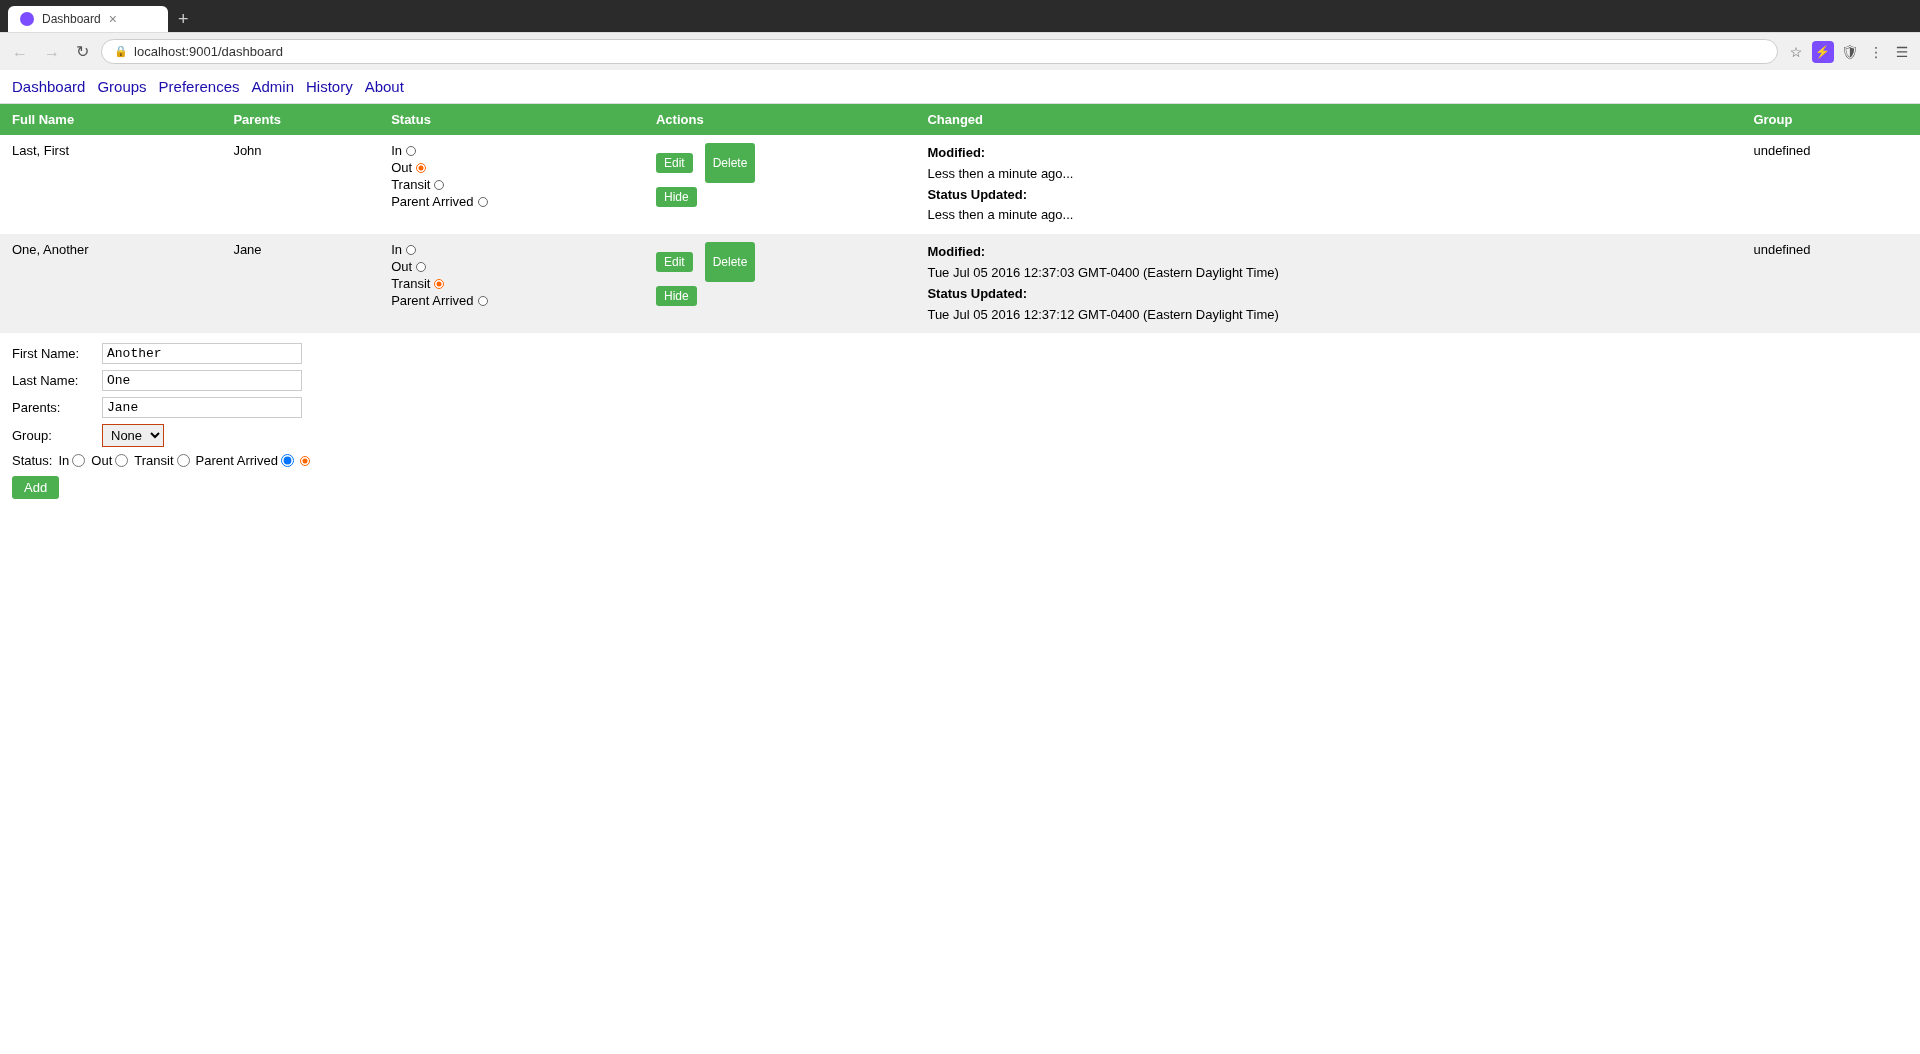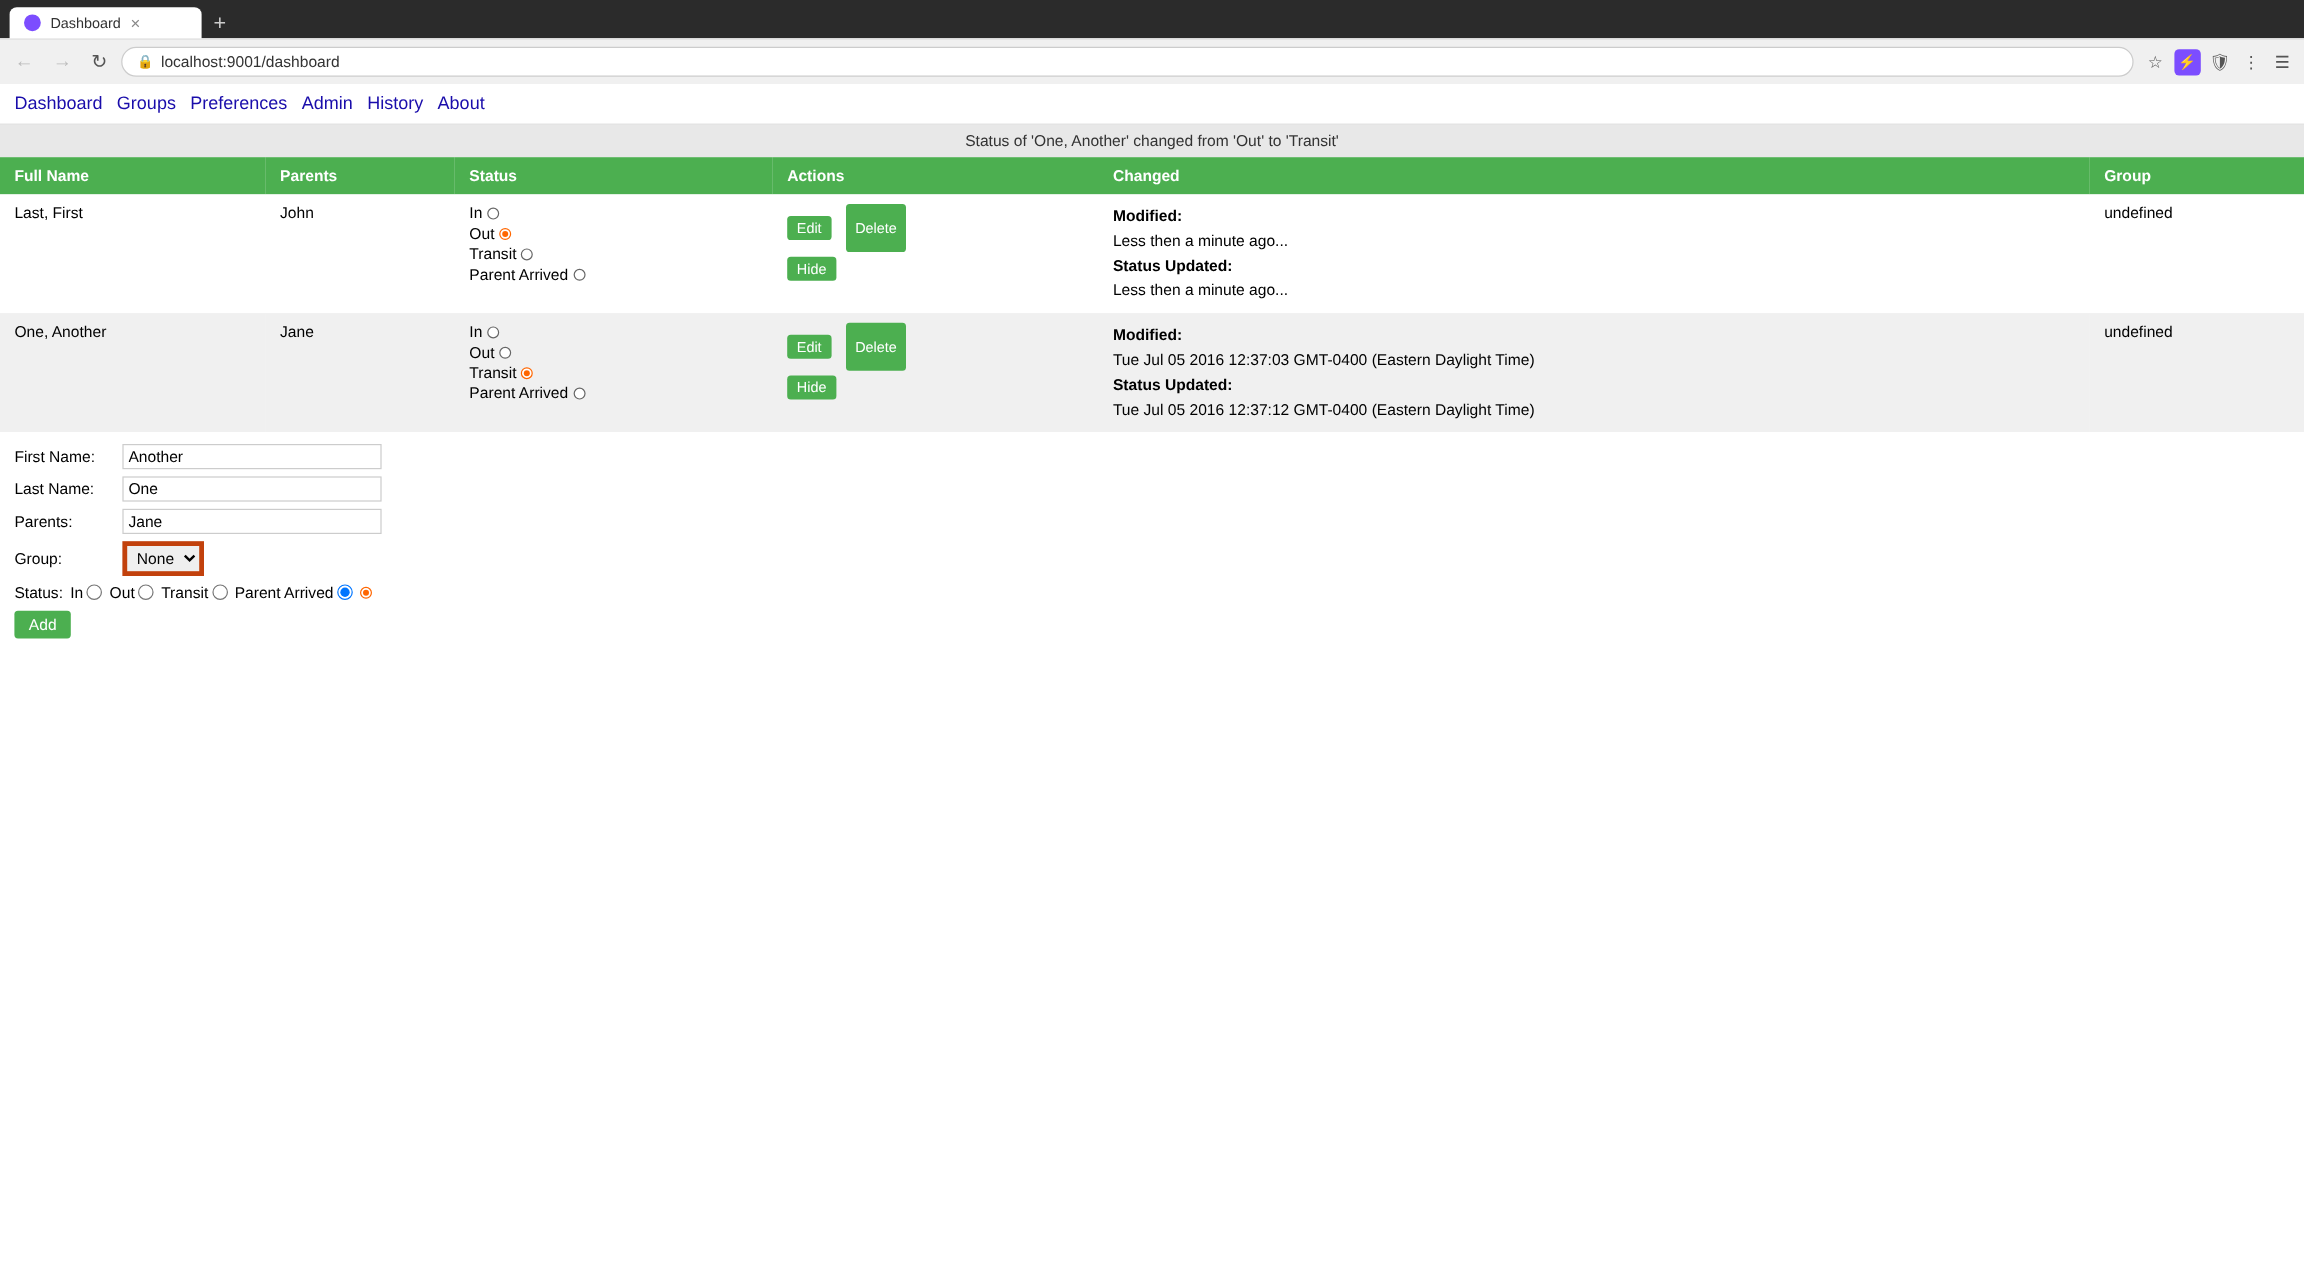--- a/index.html
+++ b/index.html
@@ -239,24 +239,25 @@
       gap: 10px;
     }
     .form-label {
       min-width: 80px;
       font-weight: normal;
     }
     .form-input {
       border: 1px solid #ccc;
       padding: 2px 4px;
       font-size: 13px;
-      width: 216px;
+      width: 200px;
+      font-family: Liberation Mono, monospace;
     }
     .form-select {
-      border: 4px solid #c2410c;
+      border: 1px solid #c2410c;
       padding: 2px 4px;
       font-size: 13px;
     }
     .status-row {
       display: flex;
       align-items: center;
       gap: 6px;
       margin-bottom: 8px;
       font-size: 13px;
     }
@@ -318,23 +319,20 @@
 
   <nav class="site-nav">
     <a href="#">Dashboard</a>
     <a href="#">Groups</a>
     <a href="#">Preferences</a>
     <a href="#">Admin</a>
     <a href="#">History</a>
     <a href="#">About</a>
   </nav>
 
-  <div class="status-banner">
-    <span>Status of 'One, Another' changed from 'Out' to 'Transit'</span>
-  </div>
 
   <table class="main-table">
     <thead>
       <tr>
         <th>Full Name</th>
         <th>Parents</th>
         <th>Status</th>
         <th>Actions</th>
         <th>Changed</th>
         <th>Group</th>

